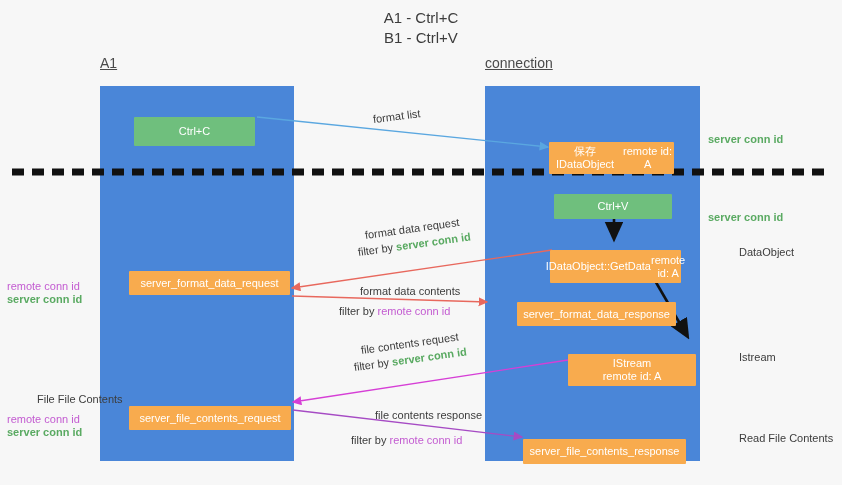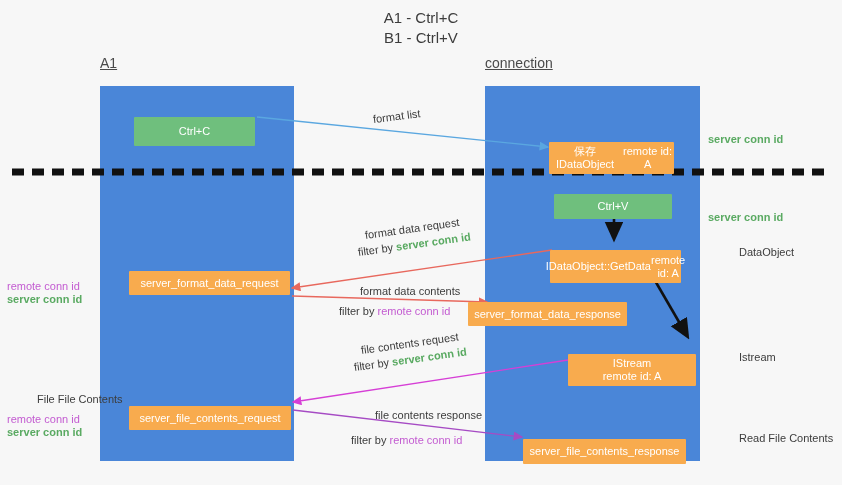--- a/index.html
+++ b/index.html
@@ -126,21 +126,21 @@
 
   <div class="node orange" style="left:550px;top:236px;width:131px;height:33px;flex-direction:row;">
     <span>IDataObject::GetData</span>
     <span>remote id: A</span>
   </div>
 
   <div class="node orange" style="left:129px;top:257px;width:161px;height:24px;">
     <span>server_format_data_request</span>
   </div>
 
-  <div class="node orange" style="left:468px;top:288px;width:159px;height:24px;">
+  <div class="node orange" style="left:517px;top:288px;width:159px;height:24px;">
     <span>server_format_data_response</span>
   </div>
 
   <div class="node orange" style="left:568px;top:340px;width:128px;height:32px;flex-direction:column;">
     <span>IStream</span>
     <span>remote id: A</span>
   </div>
 
   <div class="node orange" style="left:523px;top:425px;width:163px;height:25px;">
     <span>server_file_contents_response</span>

